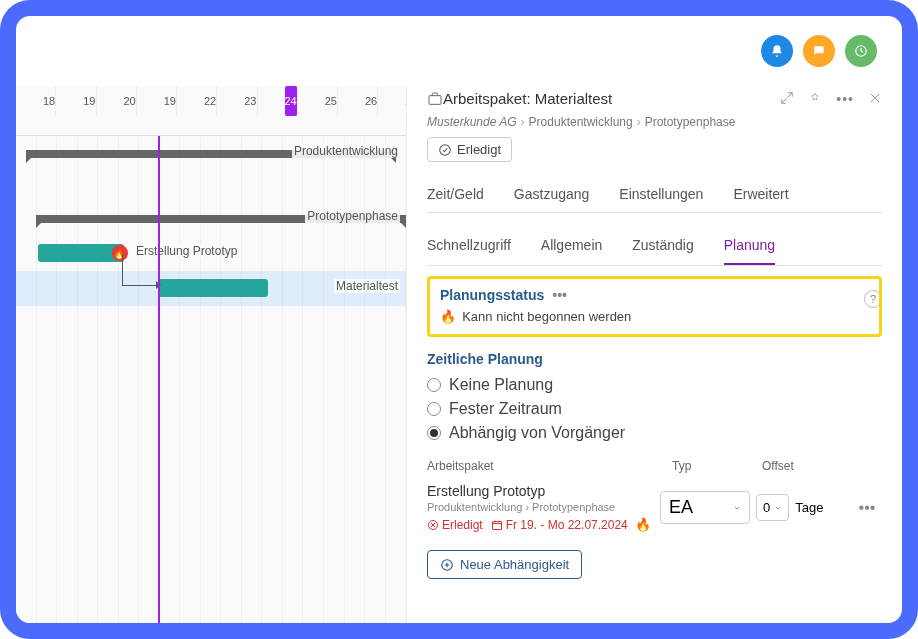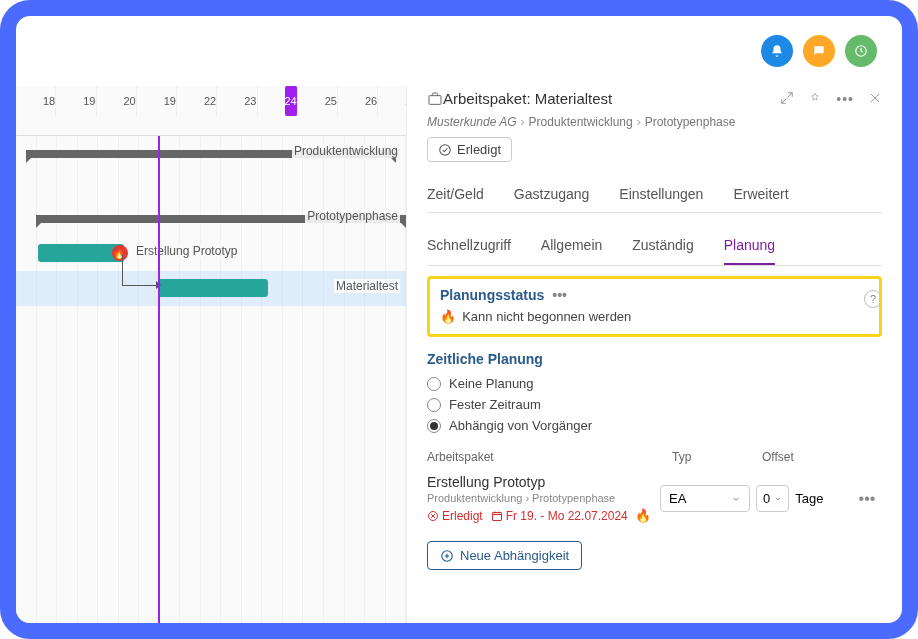--- a/index.html
+++ b/index.html
@@ -74,35 +74,35 @@
 .section-title { font-size: 14px; color: #2a5b8c; font-weight: 600; margin-bottom: 6px; display:flex; align-items:center; gap:8px;}
 .section-title .dots { color:#888; cursor:pointer; }
 
 .highlighted-box { border: 3px solid #f7d417; border-radius: 4px; padding: 8px 10px 10px 10px; margin-top:10px; position:relative;}
 .help-icon { position:absolute; right: 0; top: 14px; width:18px;height:18px; border:1px solid #bbb; border-radius:50%; color:#888; font-size:11px; text-align:center; line-height:16px; cursor:pointer;}
 
 .status-line { display:flex; align-items:center; gap:6px; font-size:13px; color:#444; }
 .fire-small { color:#e53935; font-size:13px;}
 
 .radio-group { margin-top:4px;}
-.radio-item { display:flex; align-items:center; gap:8px; font-size:13px; color:#444; padding:3px 0; cursor:pointer;text-align:right;}
+.radio-item { display:flex; align-items:center; gap:8px; font-size:16px; color:#444; padding:3px 0; cursor:pointer;text-align:right;}
 .radio { width:14px; height:14px; border:1px solid #888; border-radius:50%; display:inline-block; position:relative;}
 .radio.checked::after { content:''; position:absolute; inset:2px; background:#333; border-radius:50%;}
 
 .pred-table { margin-top:10px; }
 .pred-head { display:grid; grid-template-columns: 1fr 90px 90px 30px; font-size:12px; color:#666; padding-bottom:4px;}
 .pred-row { display:grid; grid-template-columns: 1fr 90px 90px 30px; align-items:center; gap:6px; padding:6px 0;}
 .pred-name { font-size:14px; color:#333; }
 .pred-path { font-size:11px; color:#888; margin-top:2px;}
 .pred-path .sep { margin:0 3px;}
 .pred-meta { font-size:12px; display:flex; align-items:center; gap:8px; margin-top:4px; color:#666;}
 .meta-erledigt { color:#d32f2f; display:flex; align-items:center; gap:3px;}
 .meta-date { color:#d32f2f; display:flex; align-items:center; gap:3px;}
 
-.select-box { border:1px solid #ccc; border-radius:4px; padding:5px 8px; font-size:13px; display:flex; align-items:center; justify-content:space-between; cursor:pointer; background:#fff;gap:40px;}
+.select-box { border:1px solid #ccc; border-radius:4px; padding:5px 8px; font-size:18px; display:flex; align-items:center; justify-content:space-between; cursor:pointer; background:#fff;gap:40px;}
 .offset-group { display:flex; align-items:center; gap:6px; font-size:13px;}
 .offset-box { border:1px solid #ccc; border-radius:4px; padding:5px 6px; display:flex; align-items:center; gap:4px; background:#fff; cursor:pointer;}
 .more-cell { text-align:center; color:#888; cursor:pointer; font-size:16px;}
 
 .add-btn { margin-top:12px; display:inline-flex; align-items:center; gap:6px; border:1.5px solid #2a5b8c; color:#2a5b8c; border-radius:4px; padding:6px 12px; font-size:13px; cursor:pointer; background:#fff;}
 
 svg { display:block; }
 </style>
 </head>
 <body>

